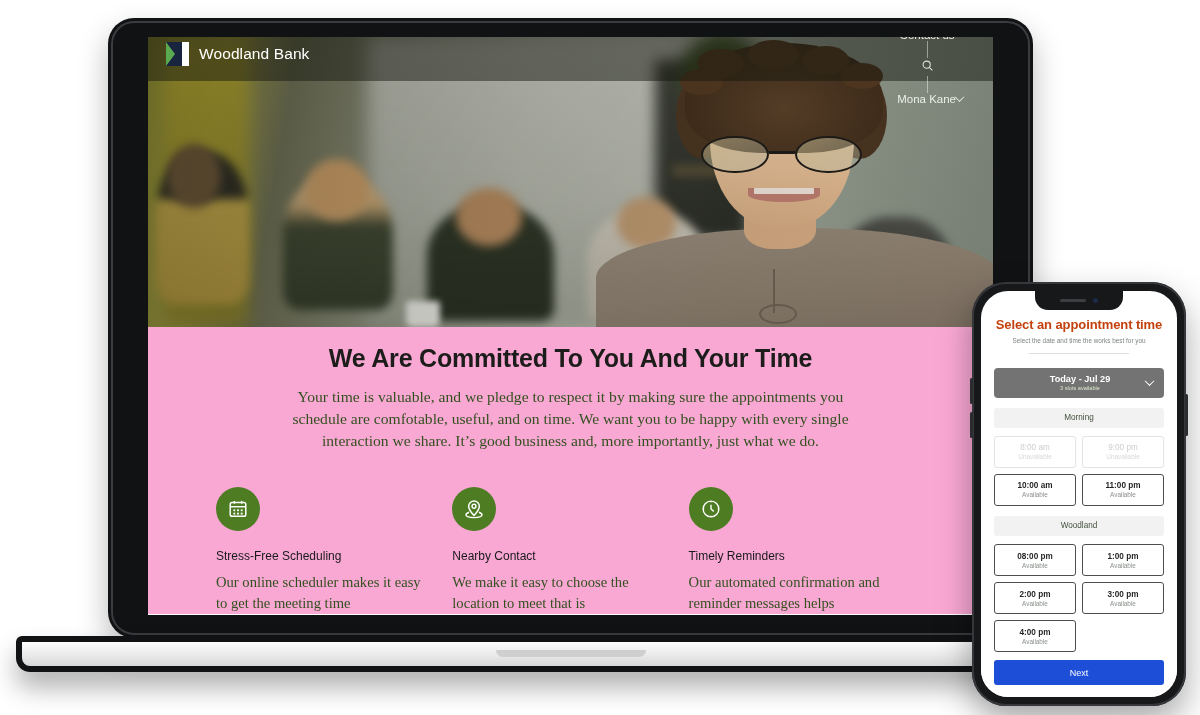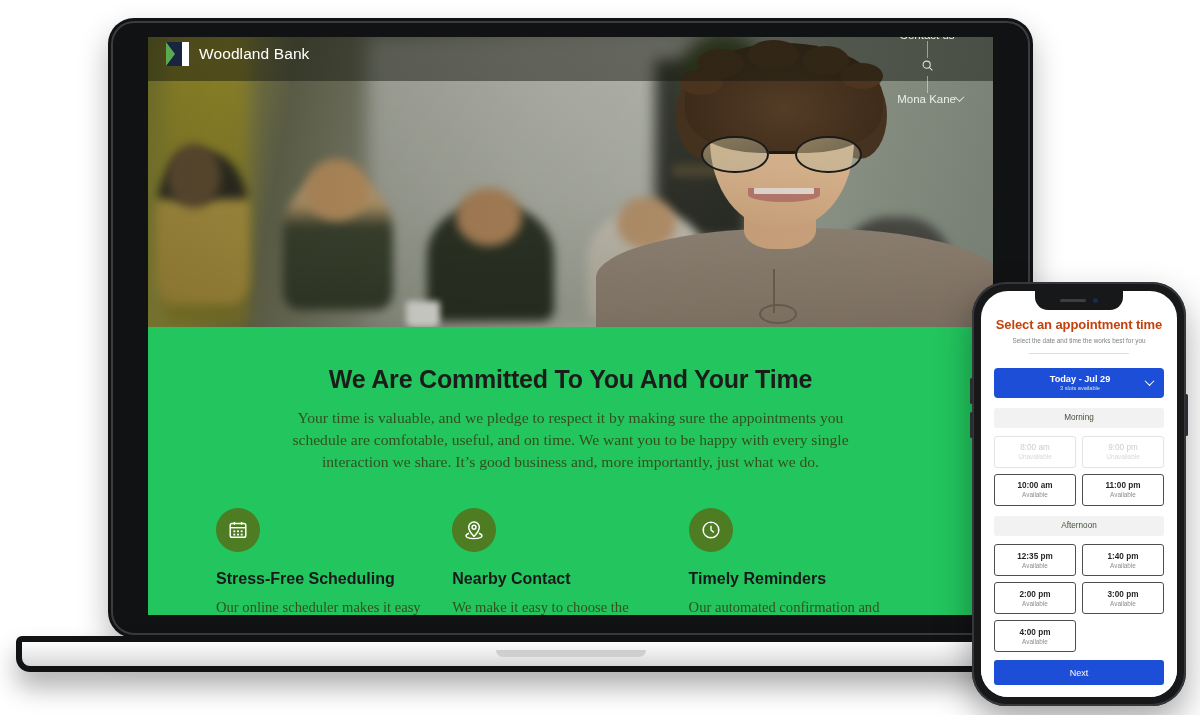--- a/index.html
+++ b/index.html
@@ -151,33 +151,33 @@
     font-size:27.5px; font-weight:700; color:#ffffff; line-height:1.16;
     letter-spacing:-.2px; text-shadow: 0 1px 3px rgba(0,0,0,.35);
   }
   .hero-cta {
     display:inline-block; margin-top:21px; padding: 13px 27px;
     background:#5a8a2a; color:#fff; font-size:17px; border-radius:2px;
     border:none; cursor:pointer; line-height:1;
   }
 
   
-  .content { position:relative; width:845px; background:#22c55e; padding: 38px 0 0; }
+  .content { position:relative; width:845px; background:#f9a8d4; padding: 17px 0 0; }
   .sec-title { text-align:center; font-size:25px; font-weight:700; color:#1c1d1a; letter-spacing:-.2px; }
   .sec-body {
     margin: 13px auto 0; width: 600px; text-align:center;
     font-family: "Liberation Serif", serif; font-size:15.6px; line-height:1.42; color:#33501f;
   }
   .features { display:flex; margin-top:35px; padding: 0 68px; gap: 0; }
   .feature { width: 33.33%; padding-right: 28px; }
   .f-icon {
     width:44px; height:44px; border-radius:50%; background:#4d7c22;
     display:flex; align-items:center; justify-content:center;
   }
-  .f-title { margin-top:18px; font-size:16px; font-weight:700; color:#18191a; }
+  .f-title { margin-top:18px; font-size:12px; font-weight:400; color:#18191a; }
   .f-body { margin-top:9px; font-family:"Liberation Serif", serif; font-size:14.6px; line-height:1.43; color:#33501f; }
 
   
   .phone { position:absolute; left:972px; top:282px; width:214px; height:424px; }
   .phone-shell {
     position:absolute; inset:0; background:#17181a; border-radius:34px;
     box-shadow: 0 16px 34px rgba(0,0,0,.34), 0 0 0 2px #35373b inset;
   }
   .phone-screen {
     position:absolute; left:9px; top:9px; right:9px; bottom:9px;
@@ -194,21 +194,21 @@
   .btn-side { position:absolute; background:#2a2c30; border-radius:2px; }
   .btn-vol1 { left:-2px; top:96px; width:3px; height:26px; }
   .btn-vol2 { left:-2px; top:130px; width:3px; height:26px; }
   .btn-pwr  { right:-2px; top:112px; width:3px; height:42px; }
 
   .ph-body { padding: 26px 13px 0; flex:1; display:flex; flex-direction:column; overflow:hidden; }
   .ph-title { text-align:center; font-size:13px; font-weight:700; color:#c2410c; letter-spacing:-.1px; }
   .ph-sub { text-align:center; font-size:6.4px; color:#7c8580; margin-top:5px; }
   .ph-rule { width:100px; height:1px; background:#dcdedb; margin: 9px auto 0; }
   .ph-datepick {
-    margin-top:14px; background:#1d4ed8; border-radius:4px; height:31px;
+    margin-top:14px; background:#737373; border-radius:4px; height:31px;
     display:flex; align-items:center; padding: 0 11px 0 0; position:relative; cursor:pointer;
   }
   .ph-date-txt { flex:1; text-align:center; padding-left:20px; }
   .ph-date-main { font-size:9.2px; font-weight:700; color:#fff; }
   .ph-date-sub { font-size:5.6px; color:#dbe7cb; margin-top:1px; }
   .chev-w { width:7px; height:7px; border-right:1.6px solid #fff; border-bottom:1.6px solid #fff; transform:rotate(45deg) translate(-1px,-1px); }
 
   .ph-sectionhdr {
     margin-top:10px; background:#f1f2f1; border-radius:3px; height:21px;
     display:flex; align-items:center; justify-content:center;
@@ -441,28 +441,28 @@
           <div class="slot">
             <span class="slot-time">10:00 am</span>
             <span class="slot-state">Available</span>
           </div>
           <div class="slot">
             <span class="slot-time">11:00 pm</span>
             <span class="slot-state">Available</span>
           </div>
         </div>
 
-        <div class="ph-sectionhdr">Afternoon</div>
+        <div class="ph-sectionhdr">Woodland</div>
         <div class="slot-grid">
           <div class="slot">
-            <span class="slot-time">12:35 pm</span>
-            <span class="slot-state">Available</span>
-          </div>
-          <div class="slot">
-            <span class="slot-time">1:40 pm</span>
+            <span class="slot-time">08:00 pm</span>
+            <span class="slot-state">Available</span>
+          </div>
+          <div class="slot">
+            <span class="slot-time">1:00 pm</span>
             <span class="slot-state">Available</span>
           </div>
           <div class="slot">
             <span class="slot-time">2:00 pm</span>
             <span class="slot-state">Available</span>
           </div>
           <div class="slot">
             <span class="slot-time">3:00 pm</span>
             <span class="slot-state">Available</span>
           </div>

